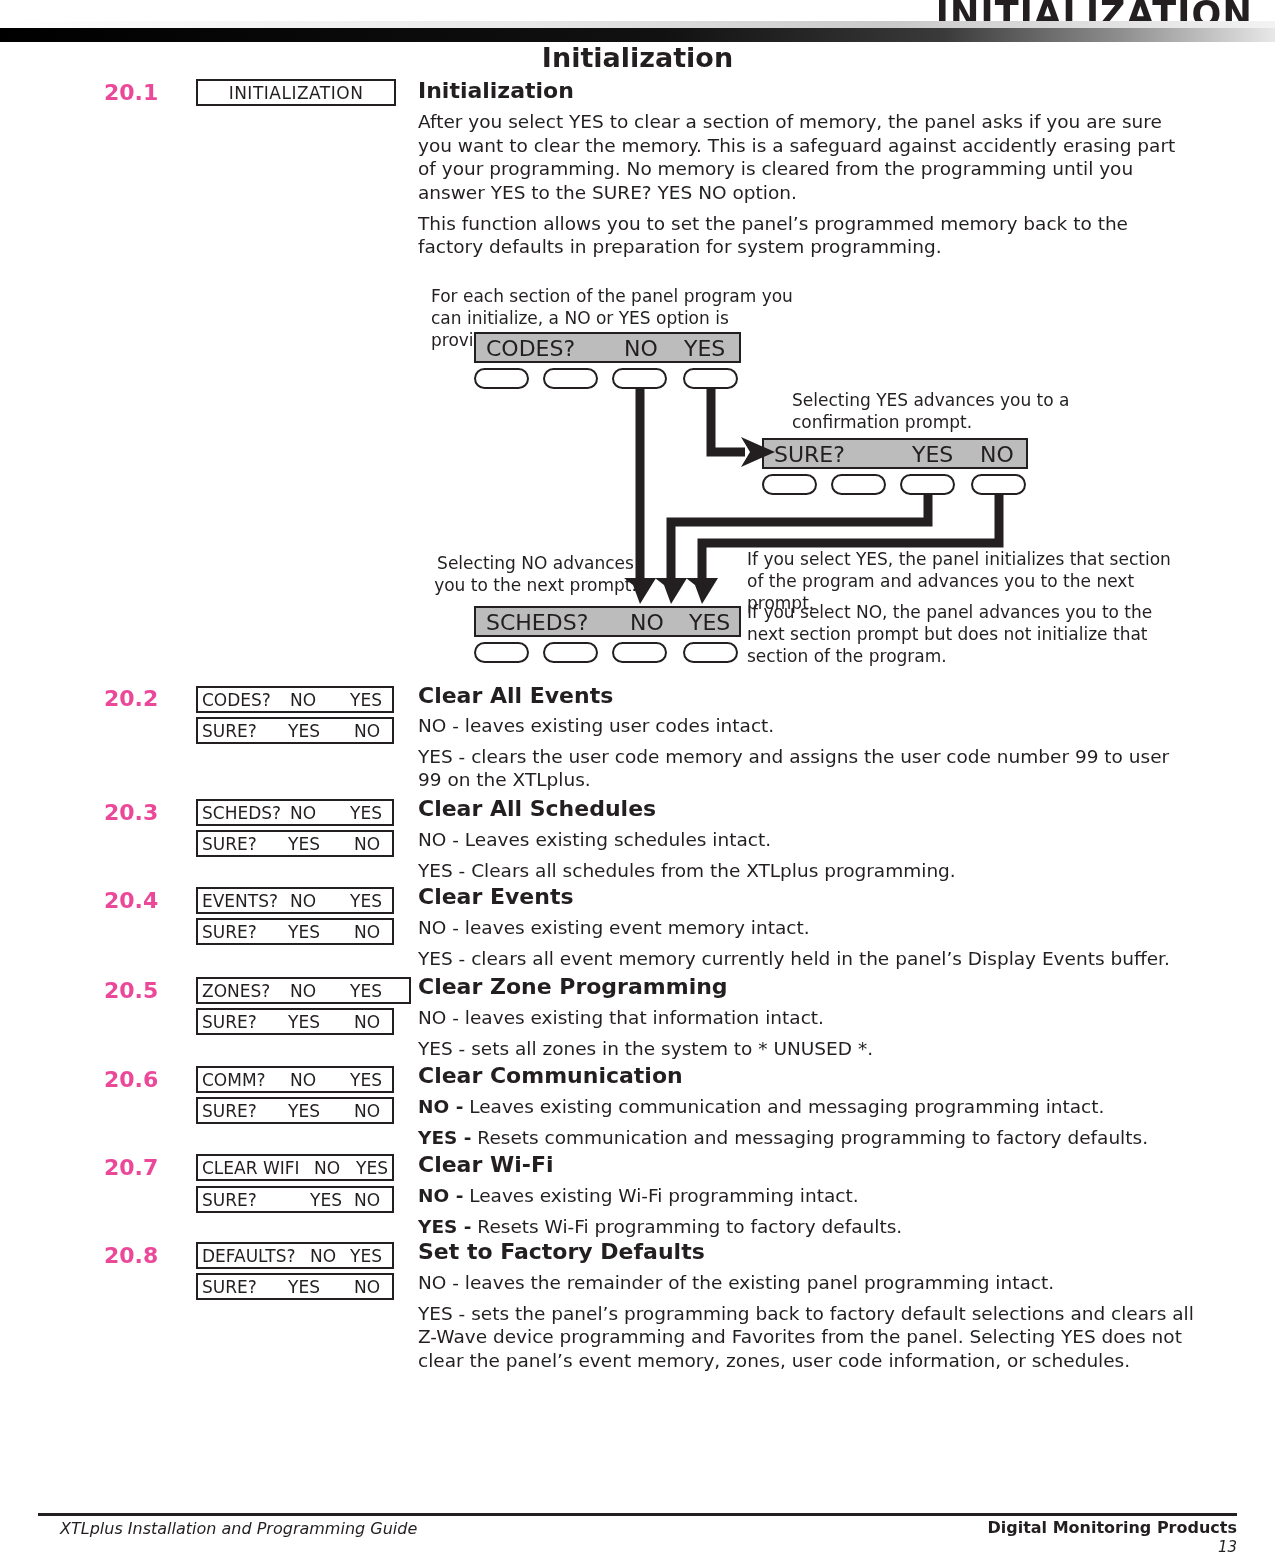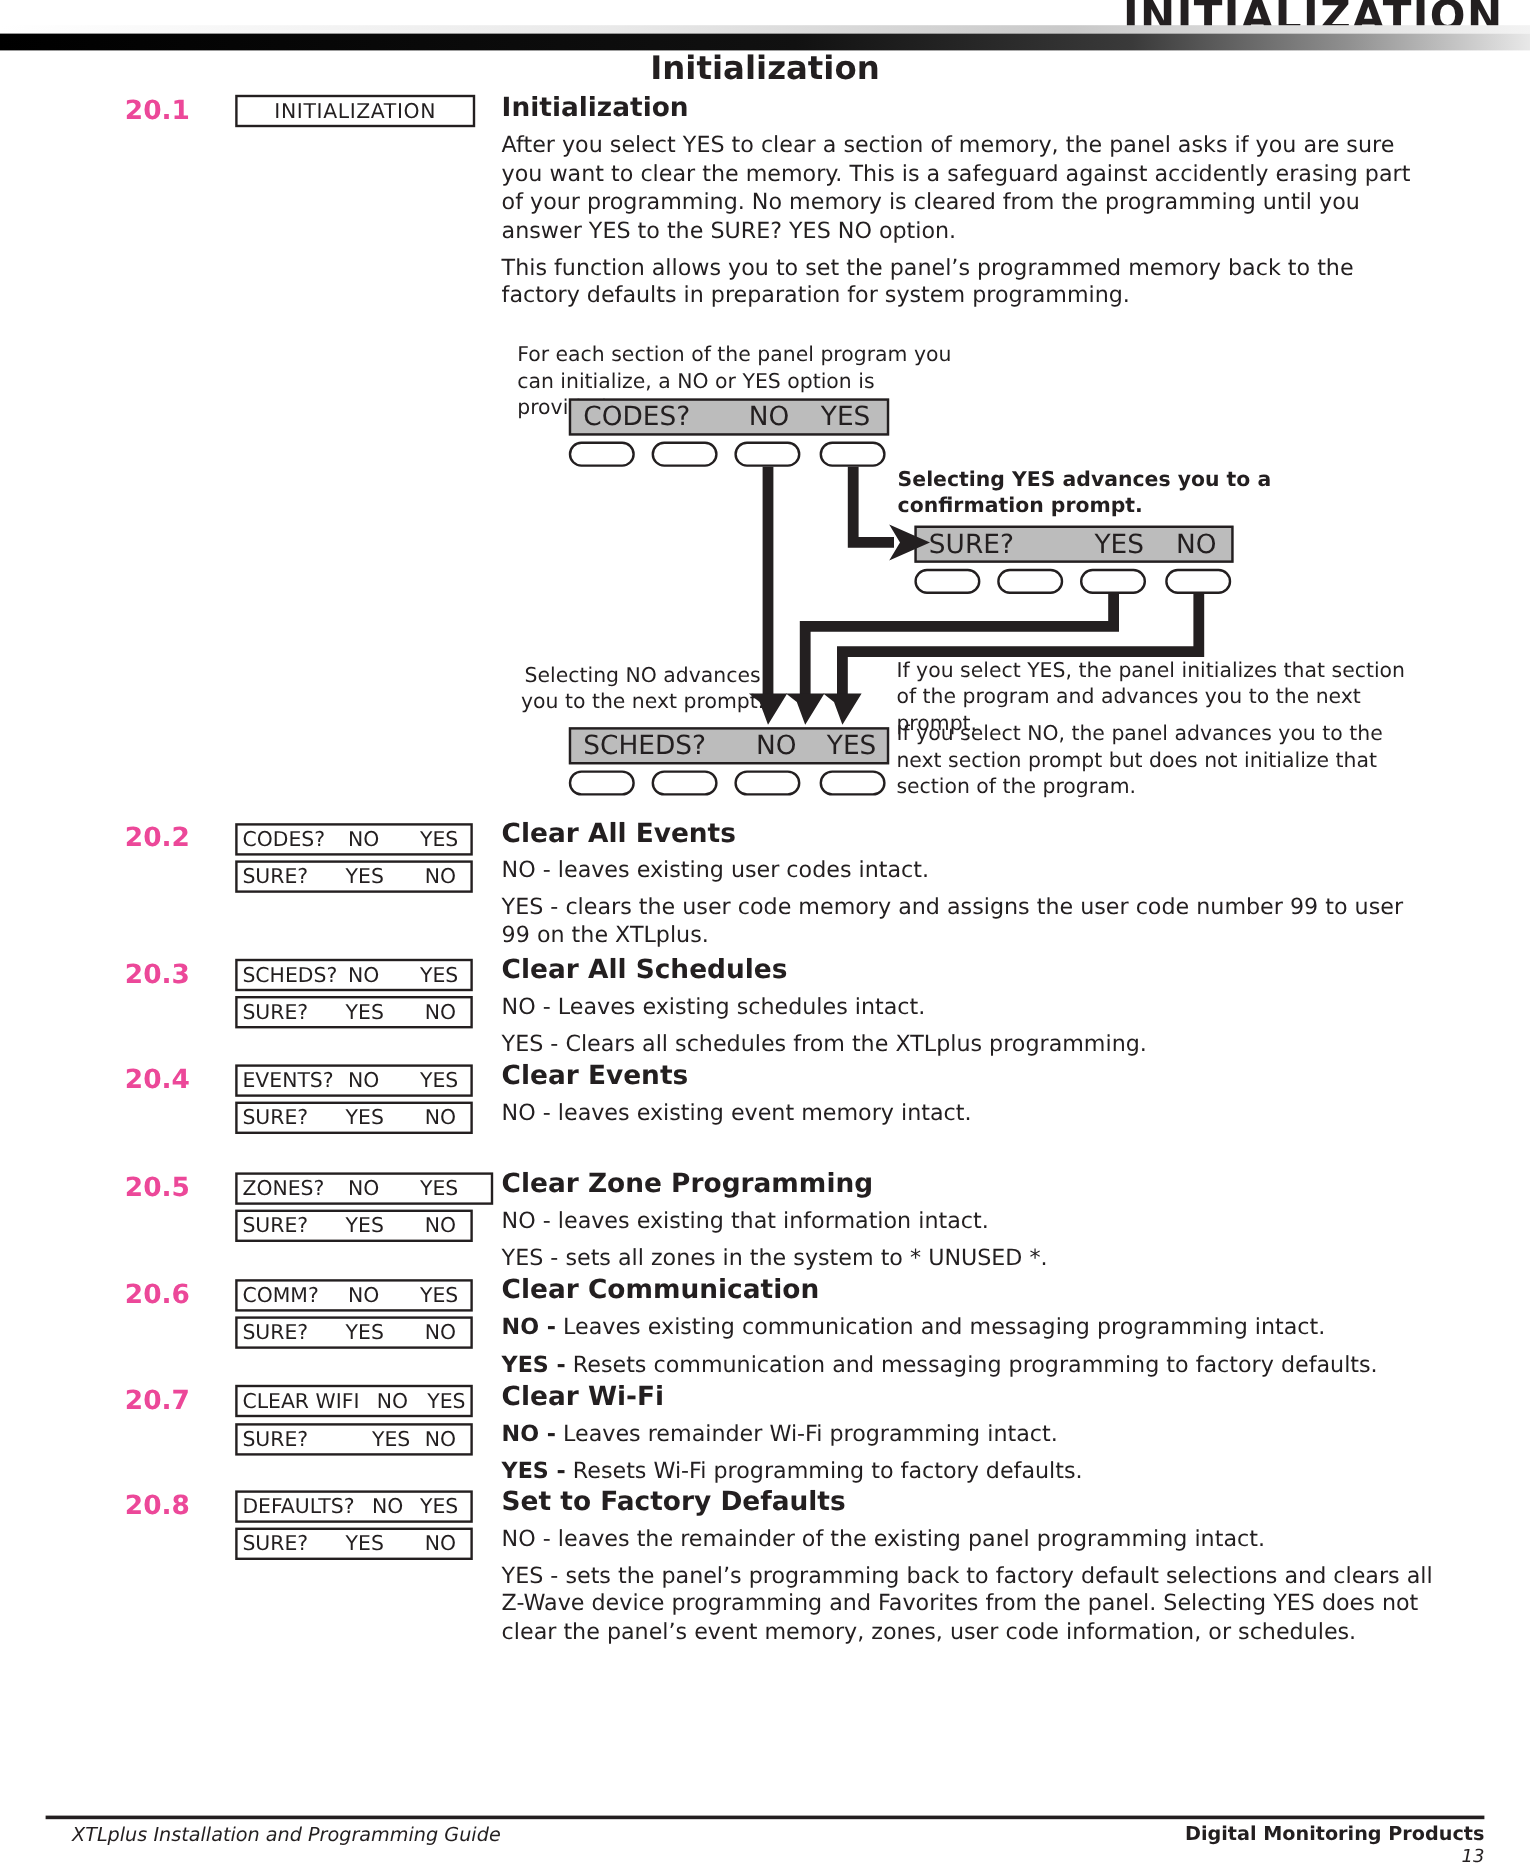--- a/index.html
+++ b/index.html
@@ -154,21 +154,21 @@
   <div class="lcd" style="left:474px; top:332px; width:267px;">
     <span style="left:10px;">CODES?</span>
     <span style="left:148px;">NO</span>
     <span style="left:208px;">YES</span>
   </div>
   <div class="softbtn" style="left:474px; top:368px;"></div>
   <div class="softbtn" style="left:543px; top:368px;"></div>
   <div class="softbtn" style="left:612px; top:368px;"></div>
   <div class="softbtn" style="left:683px; top:368px;"></div>
 
-  <div class="note" style="left:748px; top:389px; width:330px;font-weight:bold;">Selecting YES advances you to a confirmation prompt.</div>
+  <div class="note" style="left:792px; top:389px; width:330px;">Selecting YES advances you to a confirmation prompt.</div>
 
   <div class="lcd" style="left:762px; top:438px; width:266px;">
     <span style="left:10px;">SURE?</span>
     <span style="left:148px;">YES</span>
     <span style="left:216px;">NO</span>
   </div>
   <div class="softbtn" style="left:762px; top:474px;"></div>
   <div class="softbtn" style="left:831px; top:474px;"></div>
   <div class="softbtn" style="left:900px; top:474px;"></div>
   <div class="softbtn" style="left:971px; top:474px;"></div>
@@ -249,20 +249,21 @@
     <span class="kyes" style="left:152px;">YES</span>
   </div>
   <div class="kbox" style="left:196px; top:918px; width:198px;">
     <span class="kq">SURE?</span>
     <span class="kyes" style="left:90px;">YES</span>
     <span class="kno" style="left:156px;">NO</span>
   </div>
   <div class="sechead" style="left:418px; top:884px;">Clear Events</div>
   <div class="body-txt" style="left:418px; top:916px; width:778px;">
     <p>NO - leaves existing event memory intact.</p>
+    <p>YES - clears all event memory currently held in the panel’s Display Events buffer.</p>
   </div>
 
   <div class="secnum" style="left:104px; top:978px;">20.5</div>
   <div class="kbox" style="left:196px; top:977px; width:215px;">
     <span class="kq">ZONES?</span>
     <span class="kno" style="left:92px;">NO</span>
     <span class="kyes" style="left:152px;">YES</span>
   </div>
   <div class="kbox" style="left:196px; top:1008px; width:198px;">
     <span class="kq">SURE?</span>
@@ -298,21 +299,21 @@
     <span class="kno" style="left:116px;">NO</span>
     <span class="kyes" style="left:158px;">YES</span>
   </div>
   <div class="kbox" style="left:196px; top:1186px; width:198px;">
     <span class="kq">SURE?</span>
     <span class="kyes" style="left:112px;">YES</span>
     <span class="kno" style="left:156px;">NO</span>
   </div>
   <div class="sechead" style="left:418px; top:1152px;">Clear Wi-Fi</div>
   <div class="body-txt" style="left:418px; top:1184px; width:778px;">
-    <p><b>NO -</b><span> Leaves remainder Wi-Fi programming intact.</span></p>
+    <p><b>NO -</b><span> Leaves existing Wi-Fi programming intact.</span></p>
     <p><b>YES -</b><span> Resets Wi-Fi programming to factory defaults.</span></p>
   </div>
 
   <div class="secnum" style="left:104px; top:1243px;">20.8</div>
   <div class="kbox" style="left:196px; top:1242px; width:198px;">
     <span class="kq">DEFAULTS?</span>
     <span class="kno" style="left:112px;">NO</span>
     <span class="kyes" style="left:152px;">YES</span>
   </div>
   <div class="kbox" style="left:196px; top:1273px; width:198px;">

